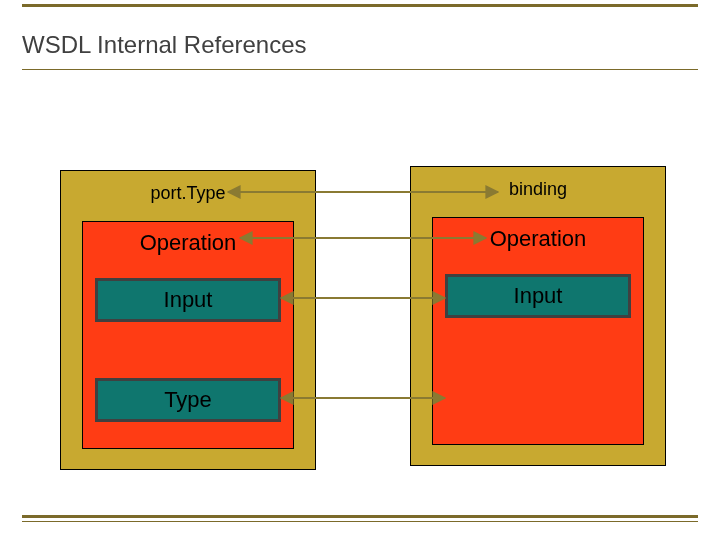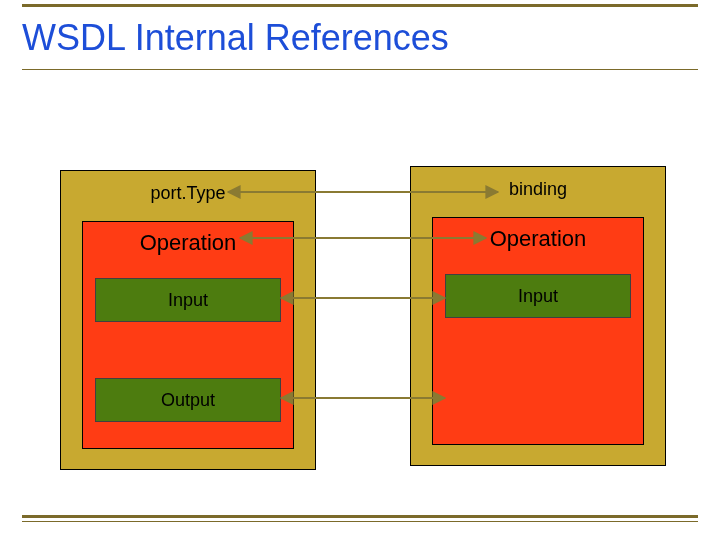--- a/index.html
+++ b/index.html
@@ -17,23 +17,23 @@
     left: 0; top: 0; width: 720px; height: 540px;
     background: #fff;
   }
   .title-wrap {
     position: absolute;
     left: 22px;
     top: 4px;
     right: 22px;
   }
   .title {
-    font-size: 36px;
-    color: #1d4ed8;
-    padding: 10px 0 8px 0;
+    font-size: 24px;
+    color: #404040;
+    padding: 24px 0 8px 0;
   }
   .title-rule-top {
     height: 0;
     border-top: 3px solid #7b6a2a;
   }
   .title-rule-bot {
     height: 0;
     border-top: 1px solid #7b6a2a;
     margin-top: 2px;
   }
@@ -89,27 +89,27 @@
     color: #000;
     padding-top: 8px;
     font-family: Verdana, Geneva, sans-serif;
   }
 
   .leaf {
     position: absolute;
     left: 12px;
     width: 186px;
     height: 44px;
-    background: #4d7c0f;
-    border: 1px solid #404040;
+    background: #0f766e;
+    border: 3px solid #404040;
     box-sizing: border-box;
     display: flex;
     align-items: center;
     justify-content: center;
-    font-size: 18px;
+    font-size: 22px;
     color: #000;
     font-family: Verdana, Geneva, sans-serif;
   }
   .leaf-top { top: 56px; }
   .leaf-bot { top: 156px; }
 
   
   svg.connectors {
     position: absolute;
     left: 0; top: 0; width: 720px; height: 540px;
@@ -126,21 +126,21 @@
     <div class="title-rule-bot"></div>
   </div>
 
   <div class="stage">
 
     <div class="outer-box outer-left">
       <div class="outer-label">port.Type</div>
       <div class="inner-box">
         <div class="inner-label">Operation</div>
         <div class="leaf leaf-top">Input</div>
-        <div class="leaf leaf-bot">Output</div>
+        <div class="leaf leaf-bot">Type</div>
       </div>
     </div>
 
     <div class="outer-box outer-right">
       <div class="outer-label">binding</div>
       <div class="inner-box">
         <div class="inner-label">Operation</div>
         <div class="leaf leaf-top">Input</div>
       </div>
     </div>

